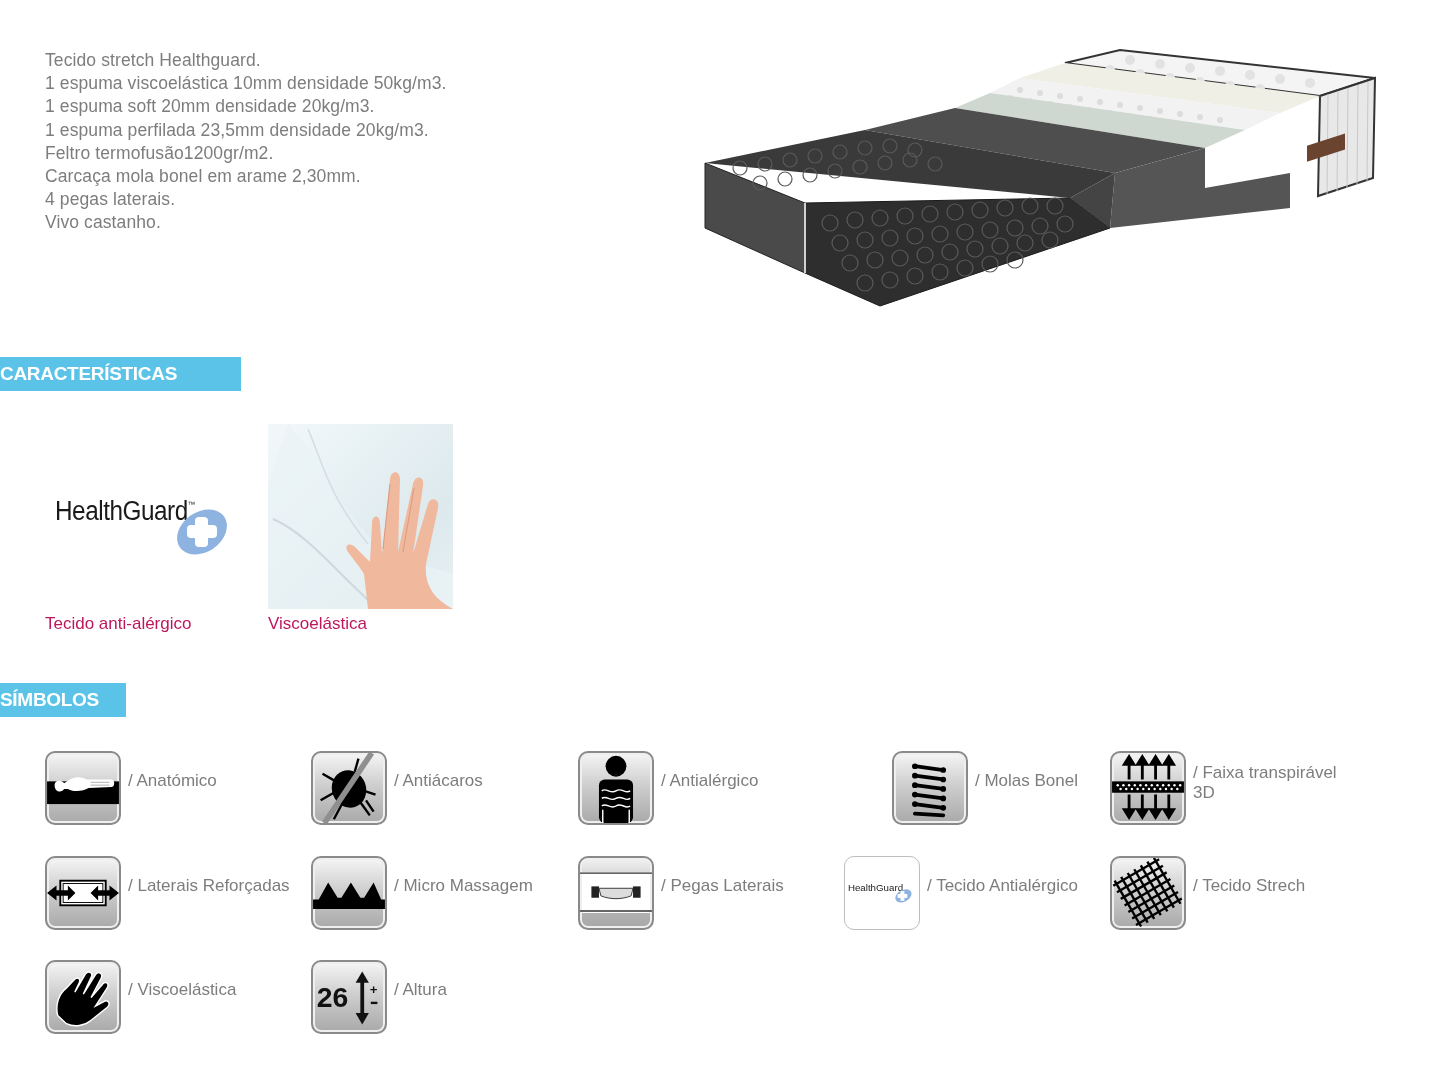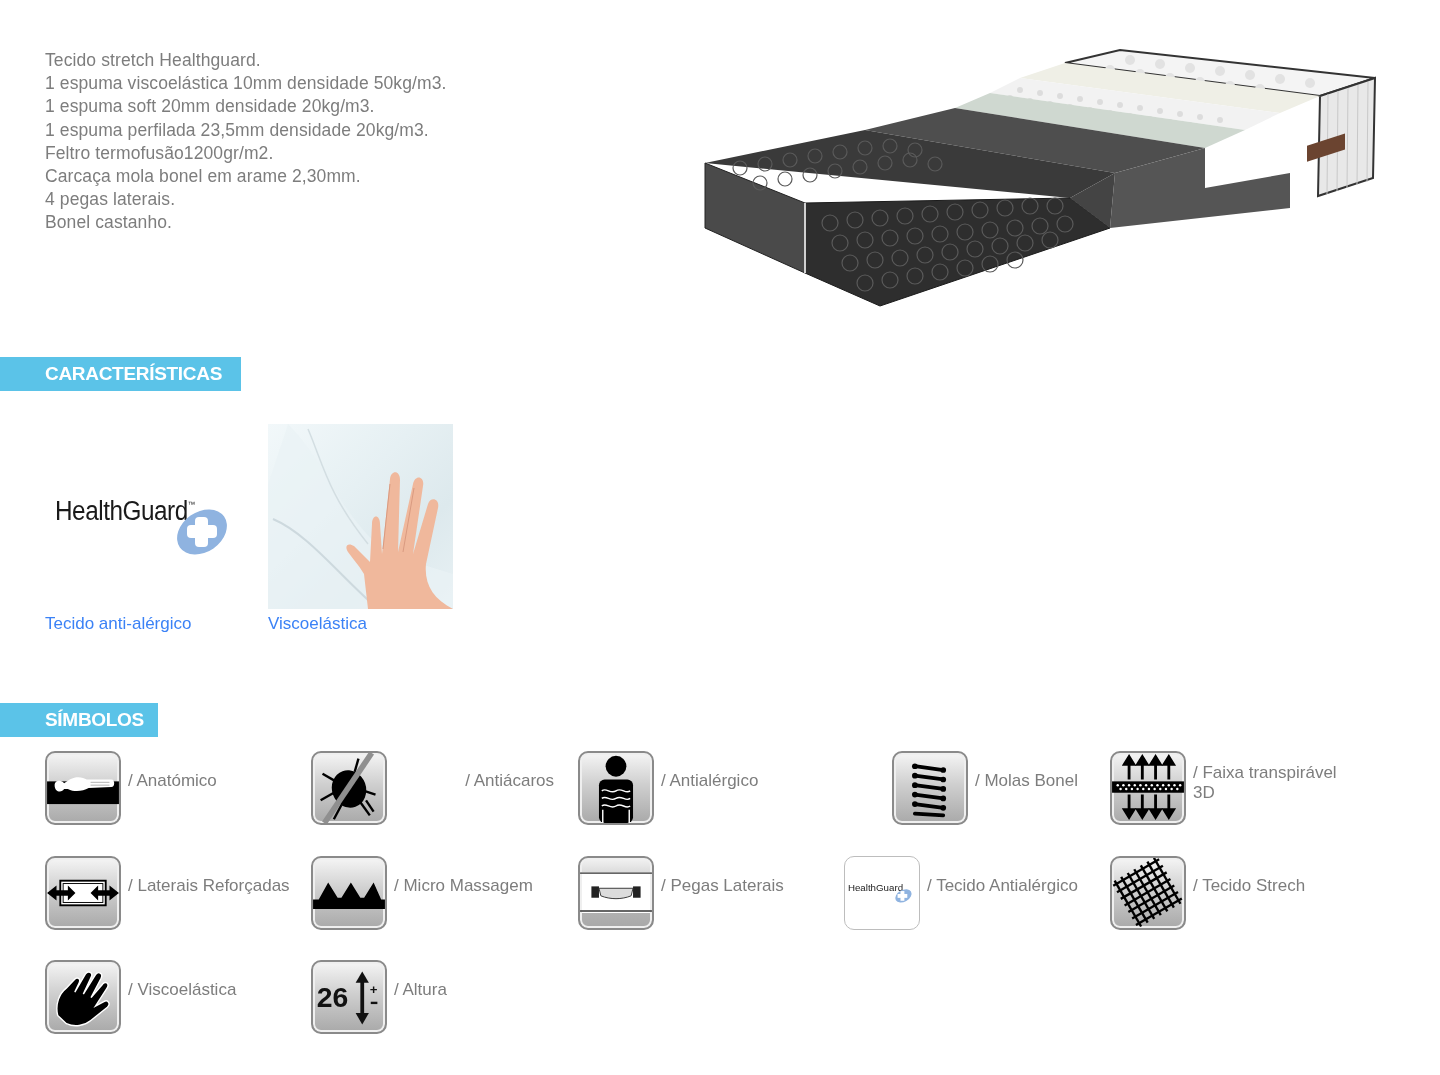--- a/index.html
+++ b/index.html
@@ -5,27 +5,27 @@
     * { box-sizing: border-box; margin: 0; padding: 0; }
     html, body { width: 1440px; height: 1075px; background: #ffffff; overflow: hidden; }
     body { position: relative; font-family: "Liberation Sans", sans-serif; color: #808080; }
 
     .spec-list { position: absolute; left: 45px; top: 49px; list-style: none; }
     .spec-list li { font-size: 17.5px; line-height: 23.2px; color: #7d7d7d; white-space: nowrap; letter-spacing: 0.1px; }
 
     .mattress { position: absolute; left: 700px; top: 38px; width: 690px; height: 275px; }
 
     .section-header { position: absolute; left: 0; height: 34px; background: #5bc3e8; color: #ffffff;
-      font-weight: bold; font-size: 19px; letter-spacing: -0.3px; padding-left: 45px; line-height: 34px; }
+      font-weight: bold; font-size: 19px; letter-spacing: -0.3px; line-height: 34px; }
     .sh-caract { top: 357px; width: 241px; }
-    .sh-simb { top: 703px; width: 158px; }
+    .sh-simb { top: 683px; width: 126px; }
 
     .feature { position: absolute; top: 424px; }
     .feature .thumb { width: 185px; height: 185px; position: relative; overflow: hidden; }
-    .feature .caption { position: absolute; top: 190px; left: 0; font-size: 17px; color: #3b82f6; white-space: nowrap; }
+    .feature .caption { position: absolute; top: 190px; left: 0; font-size: 17px; color: #be185d; white-space: nowrap; }
     .f1 { left: 45px; }
     .f2 { left: 268px; }
 
     .hg-logo { position: absolute; left: 10px; top: 72px; font-size: 27px; color: #1a1a1a; letter-spacing: -0.5px; transform: scaleX(0.9); transform-origin: left; font-family: "Liberation Sans", sans-serif; }
     .hg-logo sup { font-size: 8px; vertical-align: top; position: relative; top: 4px; }
     .hg-cross { position: absolute; left: 130px; top: 83px; }
 
     .visco-img { background: linear-gradient(135deg, #f2f8fa 0%, #e6f0f3 40%, #dde9ed 70%, #e8f1f4 100%); }
 
     .symbol { position: absolute; display: flex; align-items: flex-start; }
@@ -40,21 +40,21 @@
 <body>
 
 <ul class="spec-list">
   <li>Tecido stretch Healthguard.</li>
   <li>1 espuma viscoelástica 10mm densidade 50kg/m3.</li>
   <li>1 espuma soft 20mm densidade 20kg/m3.</li>
   <li>1 espuma perfilada 23,5mm densidade 20kg/m3.</li>
   <li>Feltro termofusão1200gr/m2.</li>
   <li>Carcaça mola bonel em arame 2,30mm.</li>
   <li>4 pegas laterais.</li>
-  <li>Bonel castanho.</li>
+  <li>Vivo castanho.</li>
 </ul>
 
 <div class="mattress">
   <svg viewBox="0 0 690 275" width="690" height="275">
 
     <polygon points="365,25 420,12 675,40 620,58" fill="#f4f4f4" stroke="#333" stroke-width="2"></polygon>
     <g fill="#e2e2e2">
       <circle cx="430" cy="22" r="5"></circle>
         <circle cx="460" cy="26" r="5"></circle>
         <circle cx="490" cy="30" r="5"></circle>
@@ -211,21 +211,21 @@
   <div class="ico">
     <svg viewBox="0 0 76 74">
       <rect x="0" y="30" width="76" height="24" fill="#000"></rect>
       <path d="M8 34 C 8 28, 16 28, 18 32 L 24 28 C 32 24, 38 26, 42 28 L 68 28 C 72 28, 72 36, 68 36 L 44 37 C 38 40, 30 42, 22 38 L 18 38 C 16 42, 8 42, 8 34 Z" fill="#fff"></path>
       <path d="M46 31 L 66 31 M 46 34 L 66 34" stroke="#999" stroke-width="0.8"></path>
     </svg>
   </div>
   <div class="lbl">/ Anatómico</div>
 </div>
 
-<div class="symbol" style="left:311px; top:751px;text-align:right;">
+<div class="symbol" style="left:311px; top:751px;">
   <div class="ico">
     <svg viewBox="0 0 76 74">
       <ellipse cx="38" cy="38" rx="18" ry="20" fill="#000" transform="rotate(-20 38 38)"></ellipse>
       <g stroke="#000" stroke-width="2.5" fill="none">
         <path d="M24 30 L 10 22"></path>
           <path d="M22 42 L 8 50"></path>
           <path d="M30 55 L 22 70"></path>
           <path d="M50 52 L 60 66"></path>
           <path d="M54 40 L 66 44"></path>
           <path d="M48 22 L 56 8"></path>

